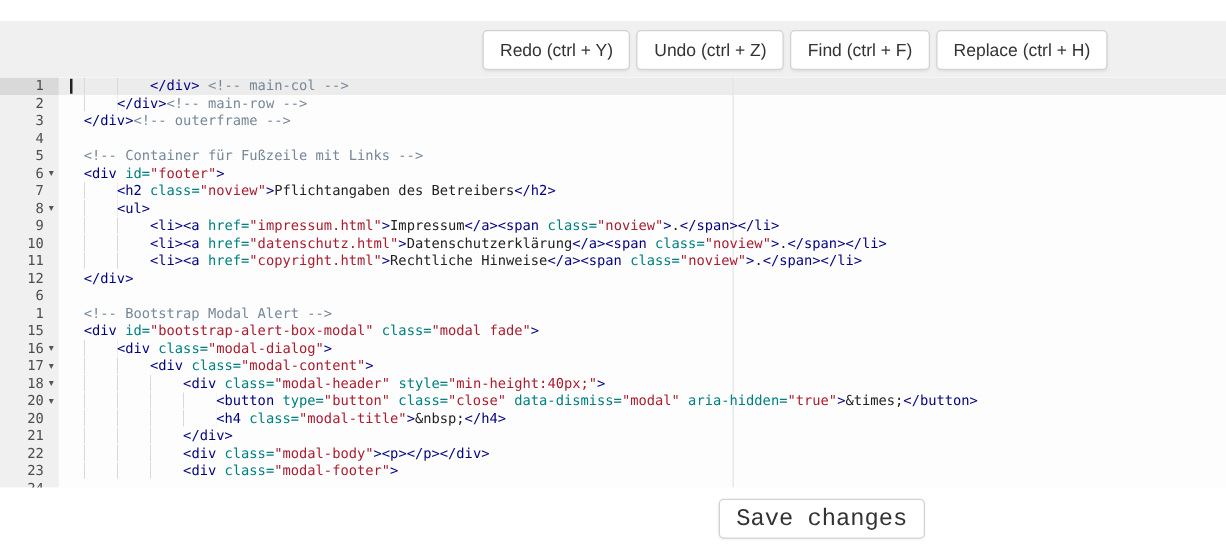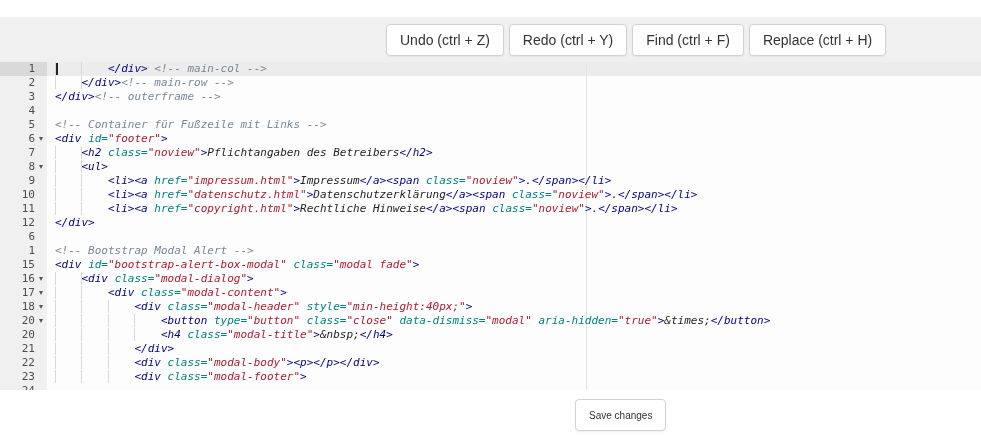--- a/index.html
+++ b/index.html
@@ -28,44 +28,44 @@
   .print-margin{position:absolute;top:0;bottom:0;left:586px;width:1px;background:#e4e4e4;z-index:1;}
   .gutter{
     position:absolute;left:0;top:0;width:47px;height:100%;
     background:var(--c-gutter_bg,#f0f0f0);z-index:3;
   }
   .gutter-cell{height:14px;display:flex;align-items:center;}
   .gutter-cell.active{background:var(--c-active_gutter,#d9d9d9);}
   .gutter-num{display:inline-block;width:35px;text-align:right;color:#4d4d4d;}
   .gutter-fold{display:inline-block;width:12px;text-align:center;font-size:8px;color:#555;font-family:"Liberation Sans",sans-serif;}
   .code{position:absolute;left:47px;top:0;right:0;z-index:2;}
-  .code-line{height:14px;white-space:pre;padding-left:8px;position:relative;color:var(--c-txt,#222);font-style:italic;}
+  .code-line{height:14px;white-space:pre;padding-left:20px;position:relative;color:var(--c-txt,#222);}
   .indent{
     background-image:repeating-linear-gradient(to right,#d8d8d8 0,#d8d8d8 1px,transparent 1px,transparent 4ch);
   }
   .cursor{position:absolute;left:9px;top:1px;width:2px;height:12px;background:#222;}
   .s-tag{color:var(--c-tag,#000080);}
   .s-attr{color:var(--c-attr,#008080);text-align:center;}
   .s-str{color:var(--c-str,#aa1d30);}
   .s-com{color:var(--c-com,#778899);}
   .s-txt{color:var(--c-txt,#222);}
   
   .savebtn{
     position:absolute;top:399px;left:575px;height:32px;
     background:#fff;border:1px solid #d2d2d2;border-radius:4px;
-    font-family:Liberation Sans, sans-serif;font-size:10px;color:#333;
+    font-family:Liberation Mono, monospace;font-size:19px;color:#333;
     padding:0 13px;box-shadow:0 1px 2px rgba(0,0,0,.06);cursor:pointer;white-space:nowrap;
   }
 </style>
 </head>
 <body>
 
 <div class="toolbar">
+  <button class="tbtn">Redo (ctrl + Y)</button>
   <button class="tbtn">Undo (ctrl + Z)</button>
-  <button class="tbtn">Redo (ctrl + Y)</button>
   <button class="tbtn">Find (ctrl + F)</button>
   <button class="tbtn">Replace (ctrl + H)</button>
 </div>
 
 <div class="editor">
   <div class="active-bg" id="active-bg" style="top: 0px;"></div>
   <div class="print-margin"></div>
   <div class="code" id="code">
       <div class="code-line active"><span class="cursor"></span><span class="indent">        </span><span class="s-tag">&lt;/div&gt;</span><span class="s-txt"> </span><span class="s-com">&lt;!-- main-col --&gt;</span></div>
       <div class="code-line"><span class="indent">    </span><span class="s-tag">&lt;/div&gt;</span><span class="s-com">&lt;!-- main-row --&gt;</span></div>

